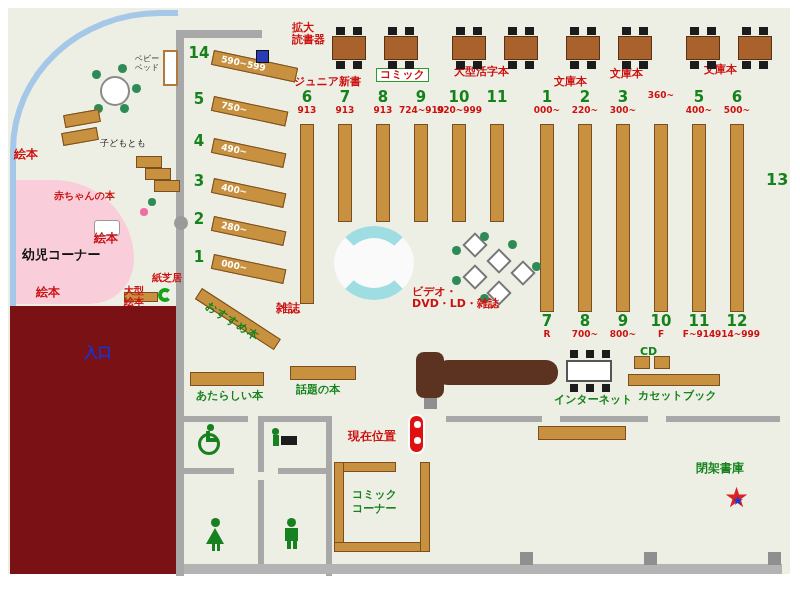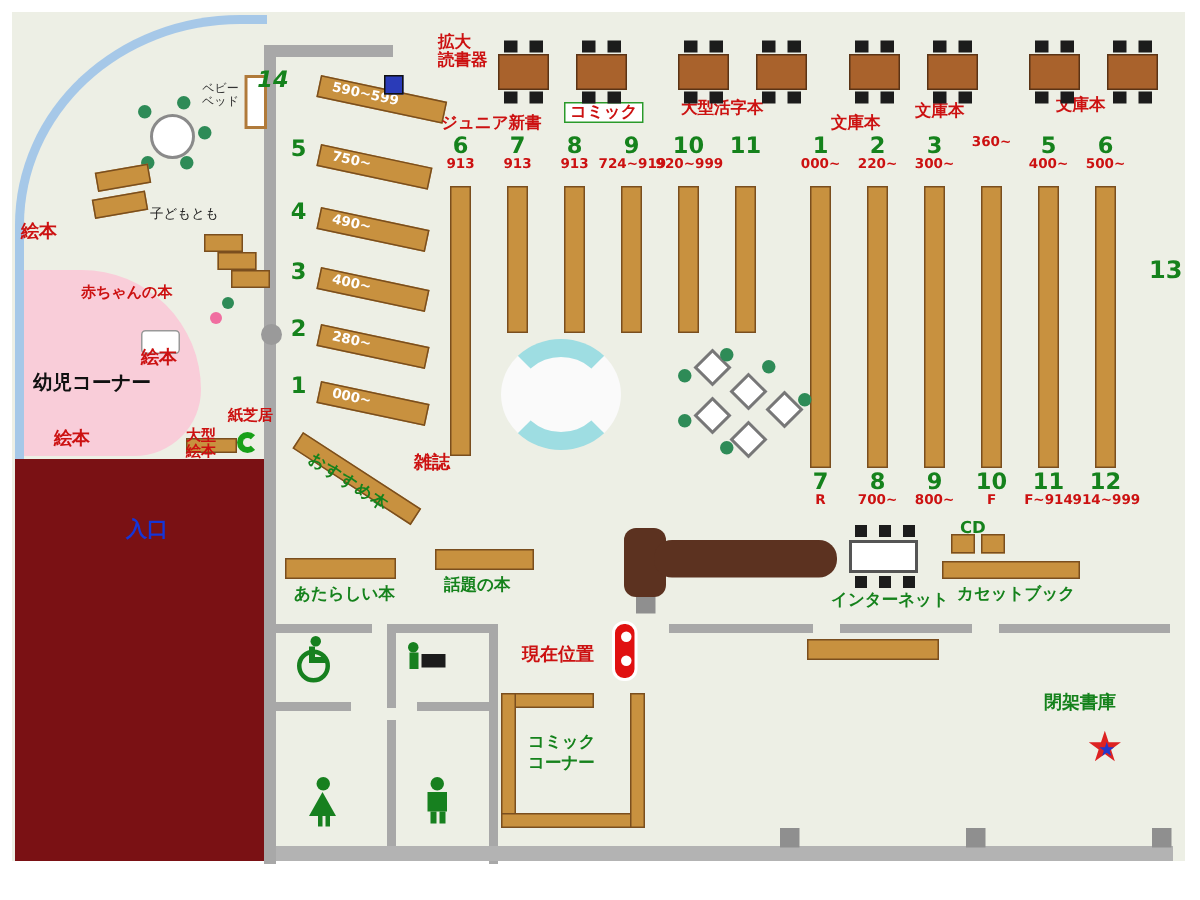--- a/index.html
+++ b/index.html
@@ -111,21 +111,21 @@
   <div class="abs red f12" style="left:14px;top:146px;">絵本</div>
   <div class="abs red f12" style="left:94px;top:230px;">絵本</div>
   <div class="abs red f12" style="left:36px;top:284px;">絵本</div>
   <div class="abs red f10" style="left:124px;top:285px;">
     <div>大型</div>
     <div>絵本</div>
   </div>
   <div class="abs red f10" style="left:152px;top:272px;">紙芝居</div>
   <div class="abs blue f14" style="left:84px;top:344px;">入口</div>
 
-  <div class="abs fan-num" style="left:169px;top:44px;font-style:italic;">14</div>
+  <div class="abs fan-num" style="left:186px;top:44px;">14</div>
   <div class="abs fan-num" style="left:186px;top:90px;">5</div>
   <div class="abs fan-num" style="left:186px;top:132px;">4</div>
   <div class="abs fan-num" style="left:186px;top:172px;">3</div>
   <div class="abs fan-num" style="left:186px;top:210px;">2</div>
   <div class="abs fan-num" style="left:186px;top:248px;">1</div>
   <div class="abs fanbar" style="left:214px;top:50px;width:86px;">590~599</div>
   <div class="abs fanbar" style="left:214px;top:96px;width:76px;">750~</div>
   <div class="abs fanbar" style="left:214px;top:138px;width:74px;">490~</div>
   <div class="abs fanbar" style="left:214px;top:178px;width:74px;">400~</div>
   <div class="abs fanbar" style="left:214px;top:216px;width:74px;">280~</div>
@@ -303,20 +303,24 @@
   <div class="abs diamond" style="left:490px;top:284px;"></div>
   <div class="abs diamond" style="left:514px;top:264px;"></div>
   <div class="abs dot" style="left:452px;top:246px;"></div>
   <div class="abs dot" style="left:480px;top:232px;"></div>
   <div class="abs dot" style="left:508px;top:240px;"></div>
   <div class="abs dot" style="left:452px;top:276px;"></div>
   <div class="abs dot" style="left:480px;top:294px;"></div>
   <div class="abs dot" style="left:532px;top:262px;"></div>
 
   <div class="abs red f12" style="left:276px;top:300px;">雑誌</div>
+  <div class="abs red f11 nowrap" style="left:412px;top:286px;">
+    <div>ビデオ・</div>
+    <div>DVD・LD・雑誌</div>
+  </div>
 
   <div class="abs counter" style="left:416px;top:352px;width:28px;height:46px;border-radius:8px;"></div>
   <div class="abs counter" style="left:436px;top:360px;width:122px;height:25px;border-radius:12px;"></div>
 
   <div class="abs ichair" style="left:570px;top:350px;"></div>
   <div class="abs ichair" style="left:586px;top:350px;"></div>
   <div class="abs ichair" style="left:602px;top:350px;"></div>
   <div class="abs whitebox" style="left:566px;top:360px;width:46px;height:22px;"></div>
   <div class="abs ichair" style="left:570px;top:384px;"></div>
   <div class="abs ichair" style="left:586px;top:384px;"></div>

